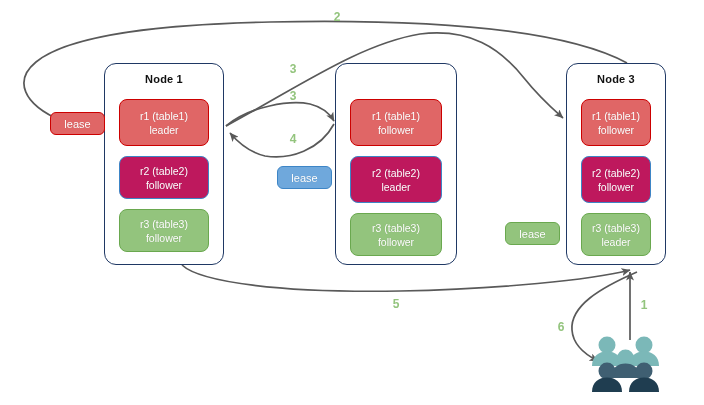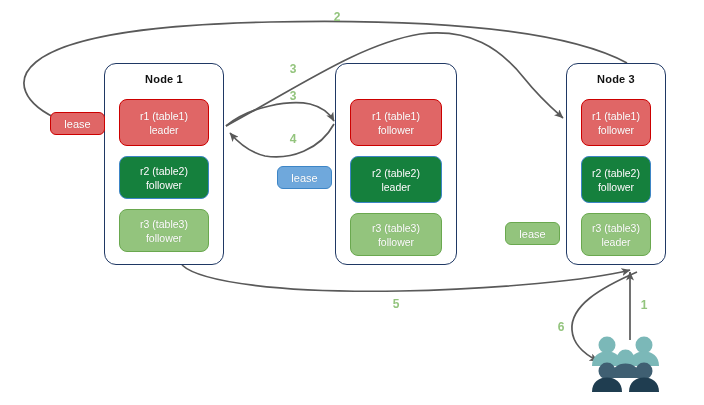--- a/index.html
+++ b/index.html
@@ -55,21 +55,21 @@
     font-size: 10.5px;
     line-height: 14px;
     text-shadow: 0 0 1px rgba(0,0,0,0.18);
   }
   .replica span { display: block; }
   .rep-red {
     background: #e06666;
     border: 1.6px solid #cc0000;
   }
   .rep-blue {
-    background: #15803d;
+    background: #be185d;
     border: 1.6px solid #3d85c6;
   }
   .rep-green {
     background: #93c47d;
     border: 1.6px solid #6aa84f;
   }
   .lease {
     position: absolute;
     border-radius: 6px;
     box-sizing: border-box;

